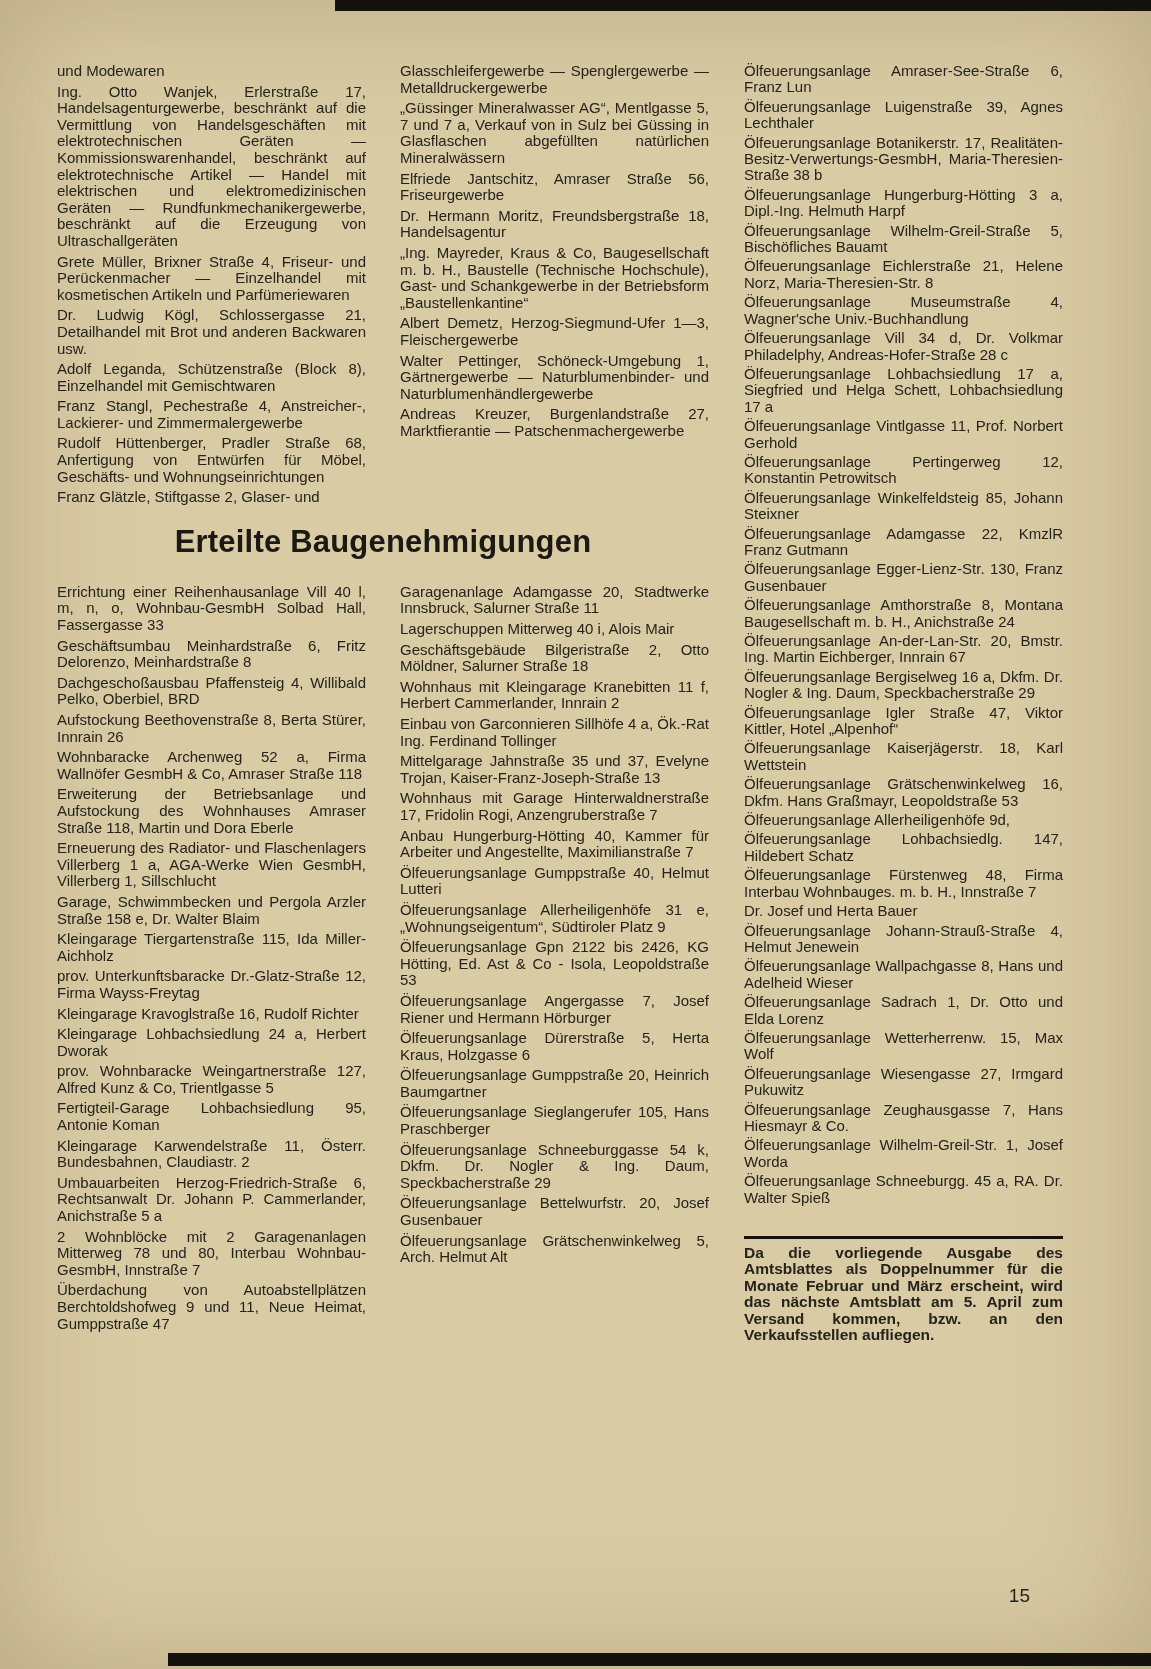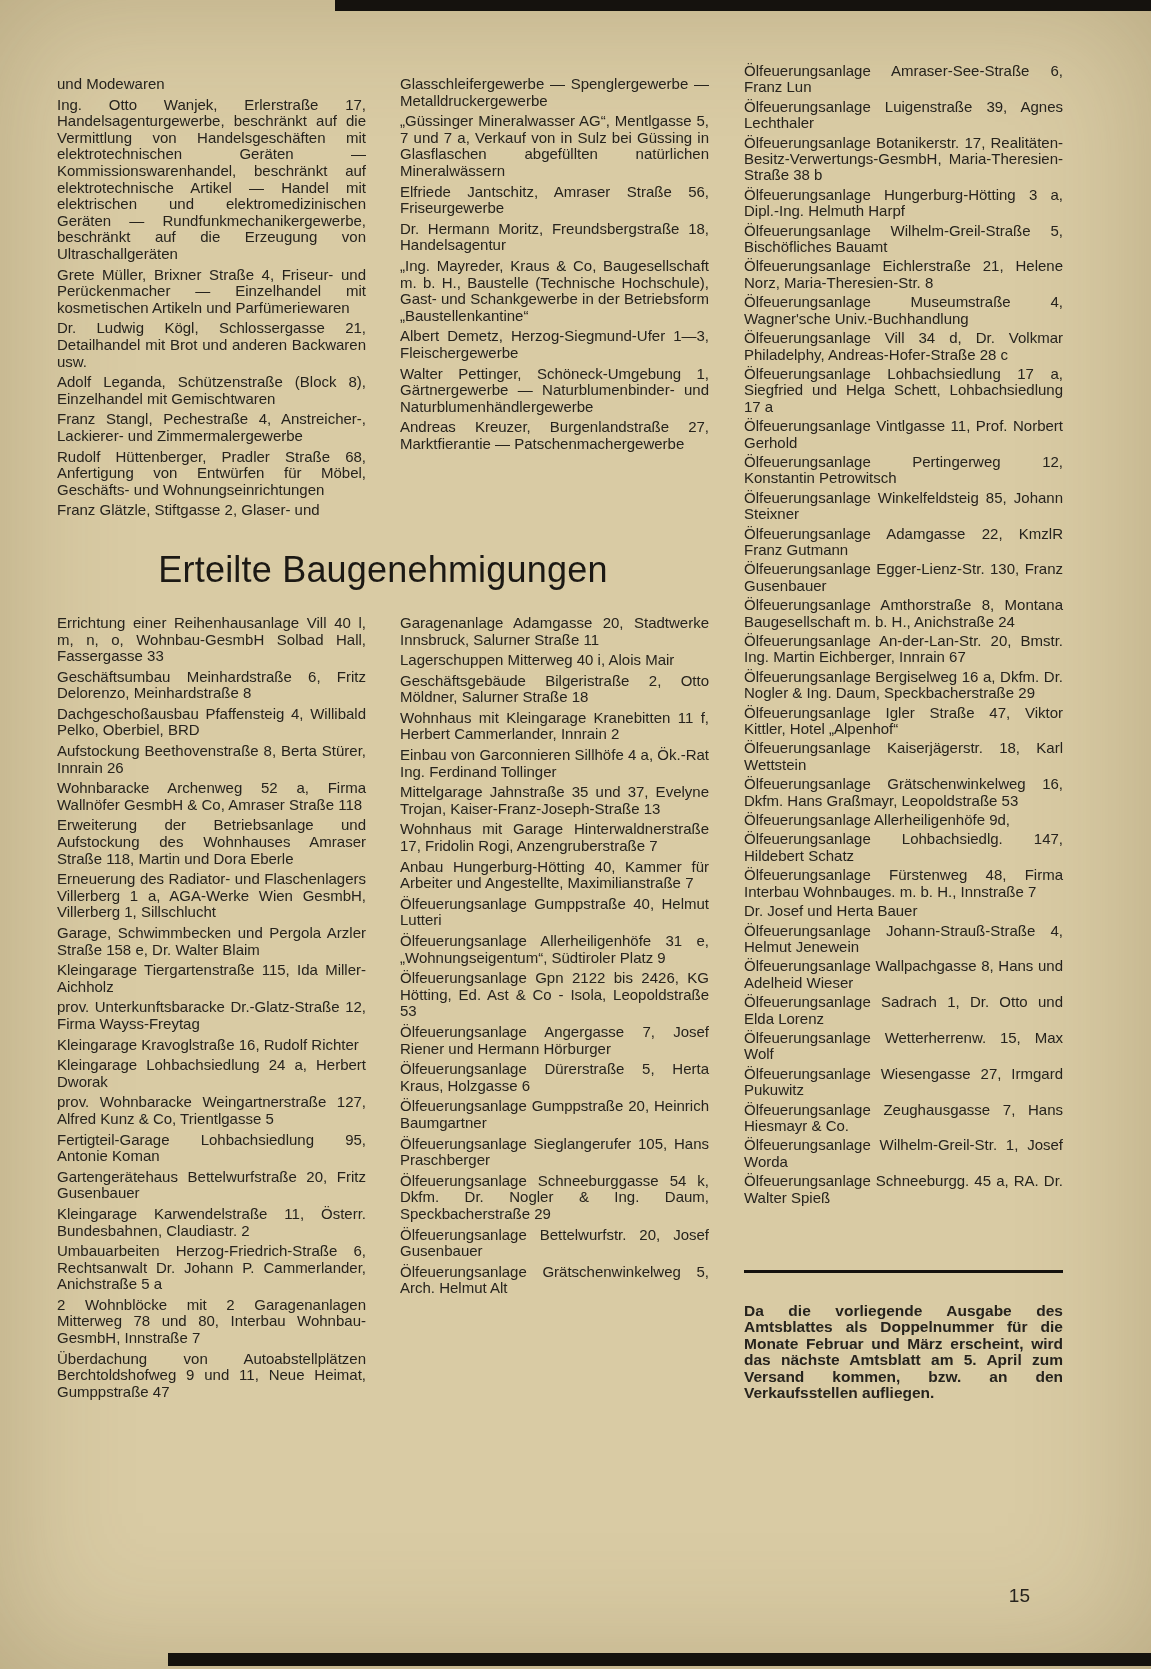--- a/index.html
+++ b/index.html
@@ -21,51 +21,50 @@
   .bar { position: absolute; background: #15120e; }
   .top-bar { top: 0; left: 335px; right: 0; height: 11px; }
   .bottom-bar { bottom: 3px; left: 168px; right: 0; height: 13px; }
 
   .content {
     position: absolute;
     top: 63px;
     left: 57px;
     display: flex;
     width: 1007px;
-    align-items: flex-end;
   }
   .left-area { width: 652px; flex: none; }
   .colrow { display: flex; gap: 34px; }
   .col { width: 309px; flex: none; }
 
   .para {
     margin: 0 0 4px 0;
     font-size: 15px;
     line-height: 16.6px;
     text-align: justify;
     hyphens: auto;
     -webkit-hyphens: auto;
   }
   .right-col .para { margin-bottom: 3px; line-height: 16.4px; }
 
   .heading {
-    font-size: 36px;
-    font-weight: normal;
+    font-size: 31px;
+    font-weight: bold;
     text-align: center;
-    margin: 26px 0 24px 0;
+    margin: 14px 0 24px 0;
     letter-spacing: 0.2px;
     color: #1c1914;
   }
 
   .right-col { width: 319px; flex: none; margin-left: 35px; }
 
   .notice {
     border-top: 3px solid #15120e;
-    margin-top: 64px;
-    padding-top: 30px;
+    margin-top: 30px;
+    padding-top: 6px;
   }
   .notice-text {
     font-weight: bold;
     font-size: 15.5px;
     line-height: 19px;
   }
 
   .pagenum {
     position: absolute;
     right: 121px;
@@ -150,21 +149,20 @@
             <p class="para">prov. Unterkunftsbaracke Dr.-Glatz-Straße 12, Firma Wayss-Freytag</p>
 
             <p class="para">Kleingarage Kravoglstraße 16, Rudolf Richter</p>
 
             <p class="para">Kleingarage Lohbachsiedlung 24 a, Herbert Dworak</p>
 
             <p class="para">prov. Wohnbaracke Weingartnerstraße 127, Alfred Kunz &amp; Co, Trientlgasse 5</p>
 
             <p class="para">Fertigteil-Garage Lohbachsiedlung 95, Antonie Koman</p>
 
-            <p class="para">Gartengerätehaus Bettelwurfstraße 20, Fritz Gusenbauer</p>
 
             <p class="para">Kleingarage Karwendelstraße 11, Österr. Bundesbahnen, Claudiastr. 2</p>
 
             <p class="para">Umbauarbeiten Herzog-Friedrich-Straße 6, Rechtsanwalt Dr. Johann P. Cammerlander, Anichstraße 5 a</p>
 
             <p class="para">2 Wohnblöcke mit 2 Garagenanlagen Mitterweg 78 und 80, Interbau Wohnbau-GesmbH, Innstraße 7</p>
 
             <p class="para">Überdachung von Autoabstellplätzen Berchtoldshofweg 9 und 11, Neue Heimat, Gumppstraße 47</p>
           </div>
         <div class="col">

